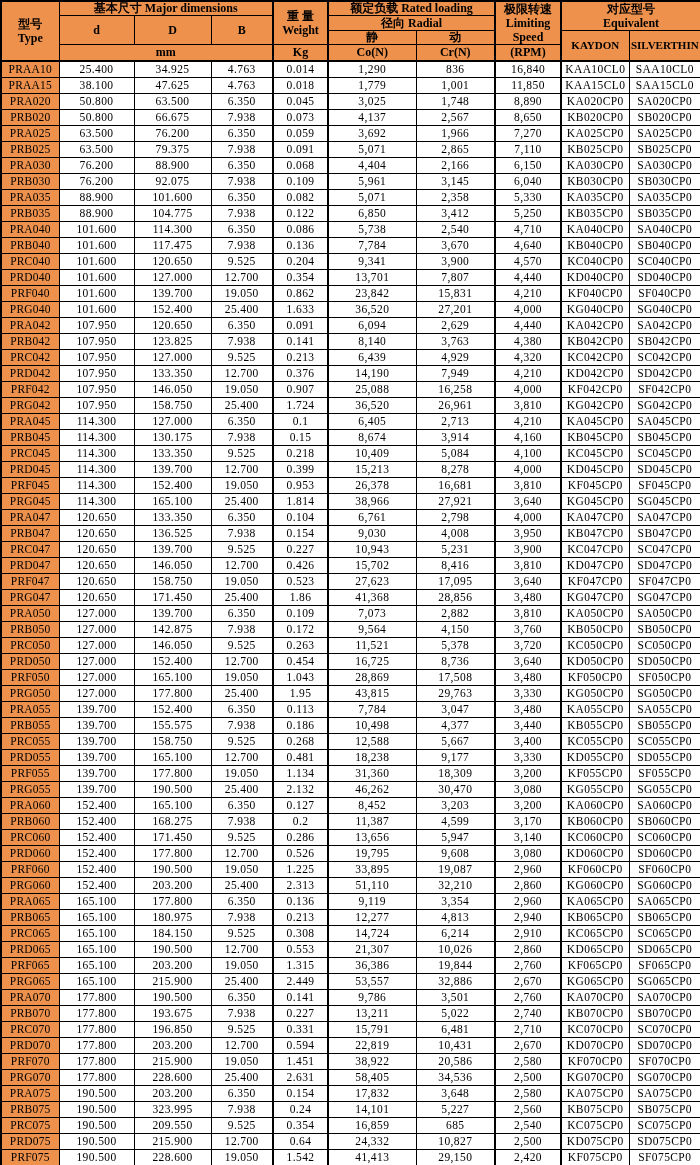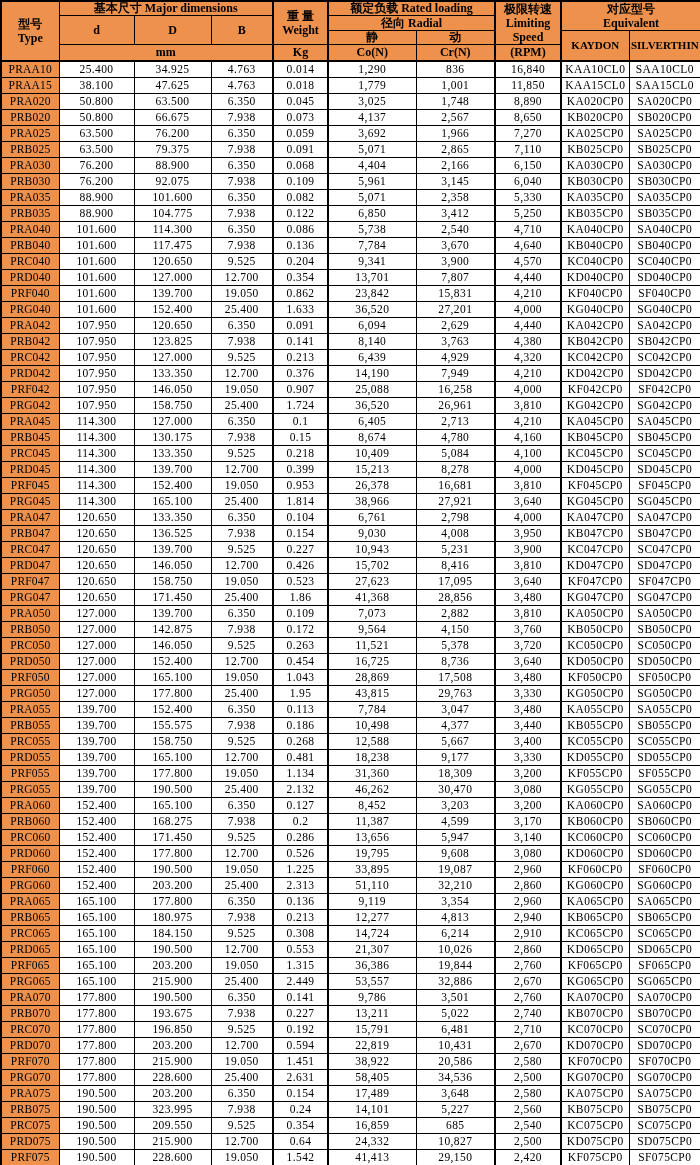--- a/index.html
+++ b/index.html
@@ -394,21 +394,21 @@
         <td>KA045CP0</td>
         <td>SA045CP0</td>
       </tr>
       <tr>
         <td class="type-cell">PRB045</td>
         <td>114.300</td>
         <td>130.175</td>
         <td>7.938</td>
         <td>0.15</td>
         <td>8,674</td>
-        <td>4,780</td>
+        <td>3,914</td>
         <td>4,160</td>
         <td>KB045CP0</td>
         <td>SB045CP0</td>
       </tr>
       <tr>
         <td class="type-cell">PRC045</td>
         <td>114.300</td>
         <td>133.350</td>
         <td>9.525</td>
         <td>0.218</td>
@@ -836,21 +836,21 @@
         <td>5,022</td>
         <td>2,740</td>
         <td>KB070CP0</td>
         <td>SB070CP0</td>
       </tr>
       <tr>
         <td class="type-cell">PRC070</td>
         <td>177.800</td>
         <td>196.850</td>
         <td>9.525</td>
-        <td>0.192</td>
+        <td>0.331</td>
         <td>15,791</td>
         <td>6,481</td>
         <td>2,710</td>
         <td>KC070CP0</td>
         <td>SC070CP0</td>
       </tr>
       <tr>
         <td class="type-cell">PRD070</td>
         <td>177.800</td>
         <td>203.200</td>
@@ -885,21 +885,21 @@
         <td>2,500</td>
         <td>KG070CP0</td>
         <td>SG070CP0</td>
       </tr>
       <tr>
         <td class="type-cell">PRA075</td>
         <td>190.500</td>
         <td>203.200</td>
         <td>6.350</td>
         <td>0.154</td>
-        <td>17,489</td>
+        <td>17,832</td>
         <td>3,648</td>
         <td>2,580</td>
         <td>KA075CP0</td>
         <td>SA075CP0</td>
       </tr>
       <tr>
         <td class="type-cell">PRB075</td>
         <td>190.500</td>
         <td>323.995</td>
         <td>7.938</td>

